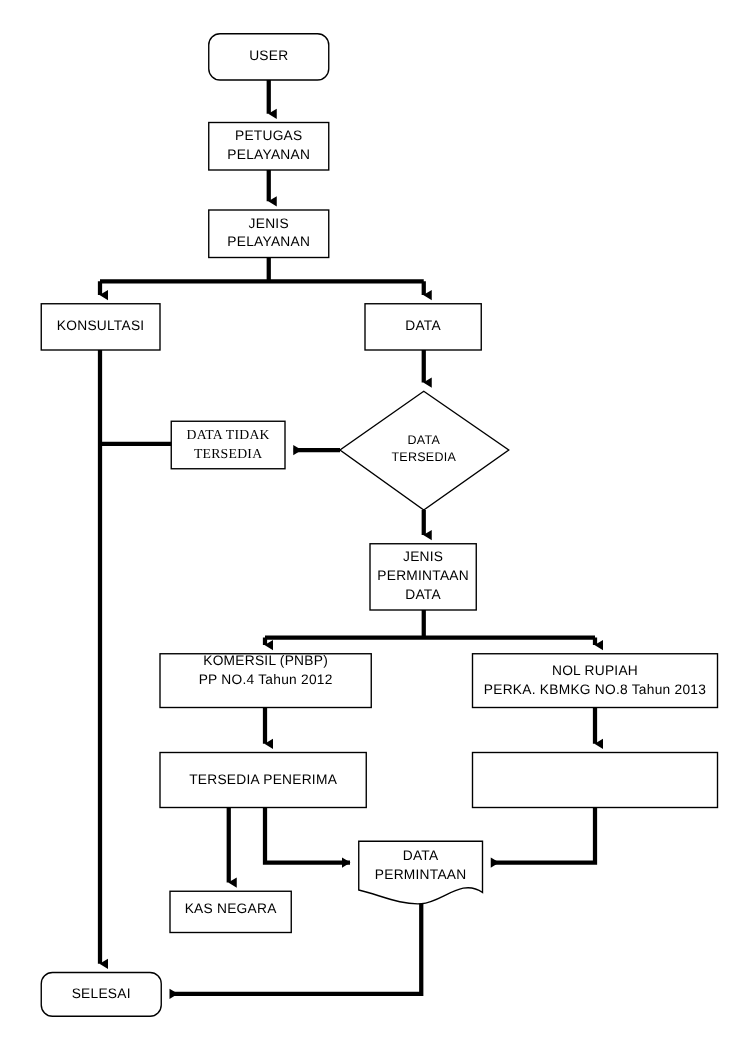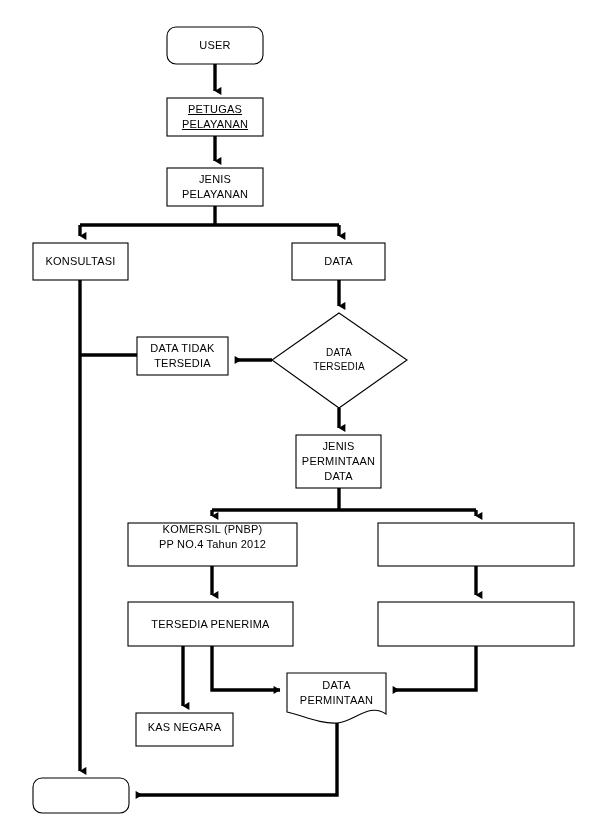--- a/index.html
+++ b/index.html
@@ -109,46 +109,49 @@
       <path d="M212,646 L212,690 L280,690" marker-end="url(#arrowright)"></path>
 
       <path d="M476,646 L476,690 L393,690" marker-end="url(#arrowleft)"></path>
 
       <path d="M337,723 L337,795 L136,795" marker-end="url(#arrowleft)"></path>
     </g>
   </svg>
 
   <div class="node-label" style="left:167px; top:27px; width:96px; height:37px;">USER</div>
 
-  <div class="node-label" style="left:167px; top:98px; width:96px; height:38px;text-decoration:underline;">PETUGAS
+  <div class="node-label" style="left:167px; top:98px; width:96px; height:38px;">PETUGAS
 PELAYANAN</div>
 
   <div class="node-label" style="left:167px; top:168px; width:96px; height:38px;">JENIS
 PELAYANAN</div>
 
   <div class="node-label" style="left:33px; top:243px; width:95px; height:37px;text-align:center;">KONSULTASI</div>
 
   <div class="node-label" style="left:292px; top:243px; width:93px; height:37px;">DATA</div>
 
   <div class="node-label" style="left:292px; top:337px; width:94px; height:46px; font-size:10px; line-height:14px;">DATA
 TERSEDIA</div>
 
-  <div class="node-label" style="left:137px; top:337px; width:91px; height:38px;">DATA TIDAK
+  <div class="node-label" style="left:137px; top:337px; width:91px; height:38px;font-family:Liberation Serif, serif;">DATA TIDAK
 TERSEDIA</div>
 
   <div class="node-label" style="left:296px; top:435px; width:85px; height:53px;">JENIS
 PERMINTAAN
 DATA</div>
 
   <div class="node-label" style="left:128px; top:515px; width:169px; height:43px;">KOMERSIL (PNBP)
 PP NO.4 Tahun 2012</div>
 
+  <div class="node-label" style="left:378px; top:523px; width:196px; height:43px;">NOL RUPIAH
+PERKA. KBMKG NO.8 Tahun 2013</div>
 
   <div class="node-label" style="left:128px; top:602px; width:165px; height:44px;">TERSEDIA PENERIMA</div>
 
 
   <div class="node-label" style="left:287px; top:673px; width:99px; height:40px;">DATA
 PERMINTAAN</div>
 
   <div class="node-label" style="left:136px; top:713px; width:97px; height:28px;">KAS NEGARA</div>
 
+  <div class="node-label" style="left:33px; top:778px; width:96px; height:35px;">SELESAI</div>
 
 </div>
 
 </body></html>

